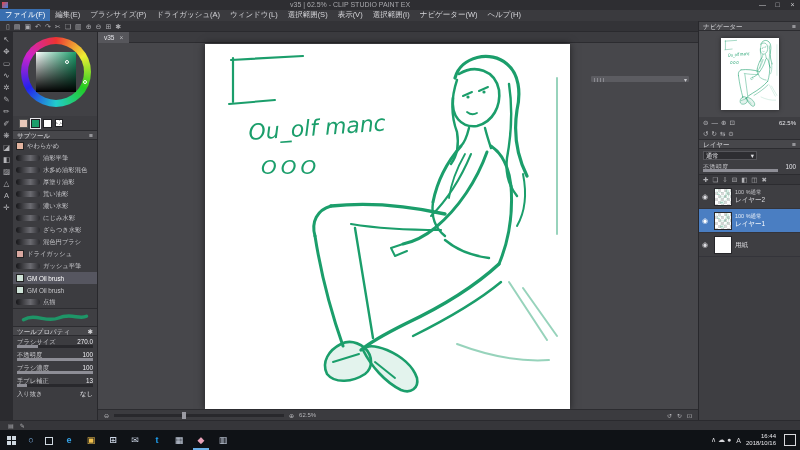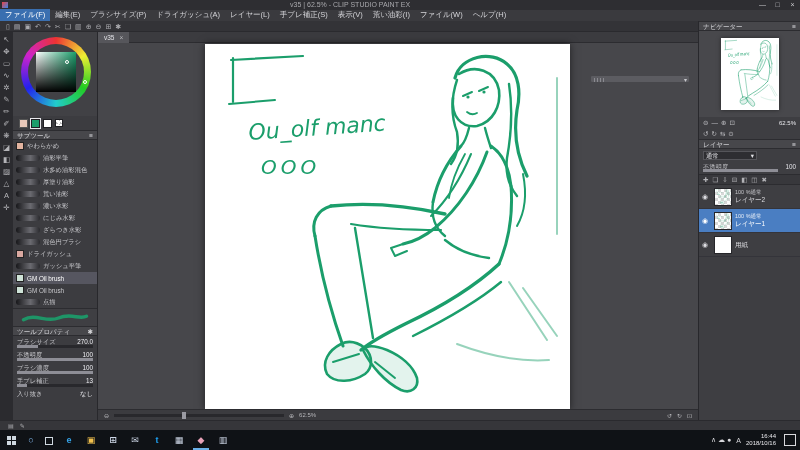--- a/index.html
+++ b/index.html
@@ -115,25 +115,25 @@
       <span>□</span>
       <span class="close">×</span>
     </div>
   </div>
 
   <div class="menubar" id="menubar">
       <span class="menu-item active">ファイル(F)</span>
       <span class="menu-item">編集(E)</span>
       <span class="menu-item">ブラシサイズ(P)</span>
       <span class="menu-item">ドライガッシュ(A)</span>
-      <span class="menu-item">レイヤー(L)</span>
-      <span class="menu-item">手ブレ補正(S)</span>
+      <span class="menu-item">ウィンドウ(L)</span>
+      <span class="menu-item">選択範囲(S)</span>
       <span class="menu-item">表示(V)</span>
-      <span class="menu-item">荒い油彩(I)</span>
-      <span class="menu-item">ファイル(W)</span>
+      <span class="menu-item">選択範囲(I)</span>
+      <span class="menu-item">ナビゲーター(W)</span>
       <span class="menu-item">ヘルプ(H)</span>
     </div>
 
   <div class="cmdbar" id="cmdbar">
       <span>▯</span>
       <span>▤</span>
       <span>▣</span>
       <span>↶</span>
       <span>↷</span>
       <span>✂</span>

